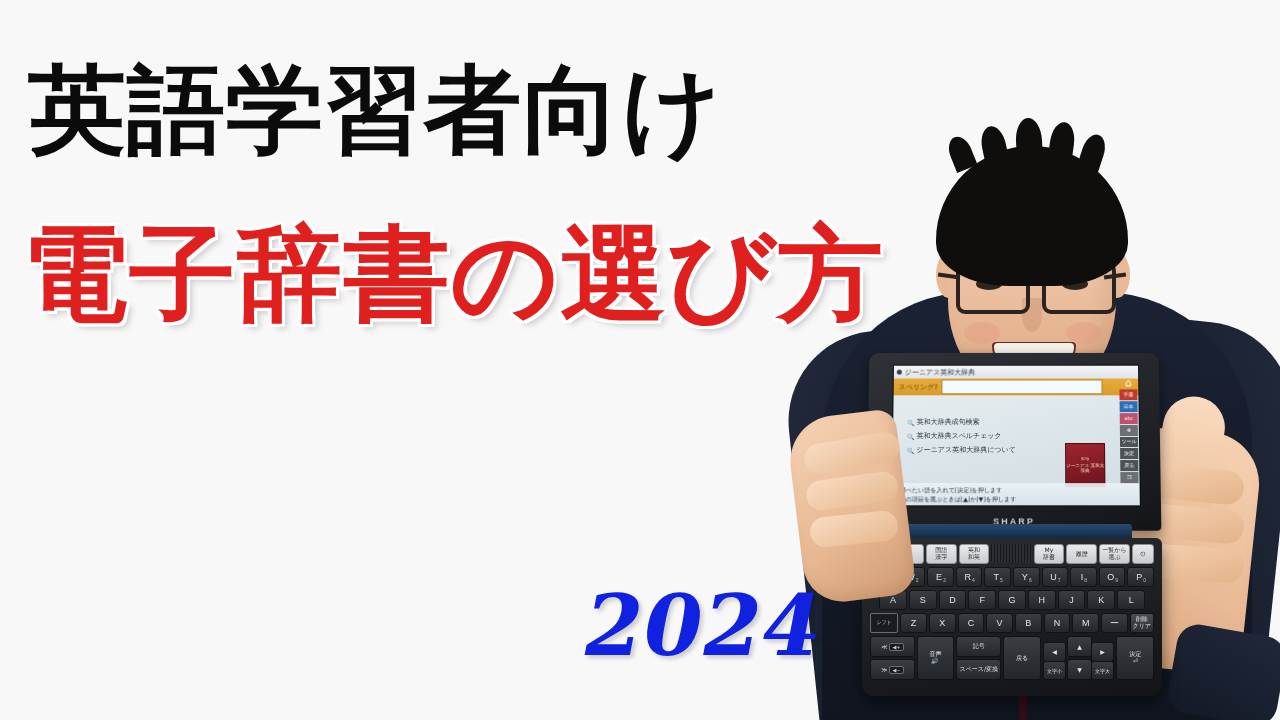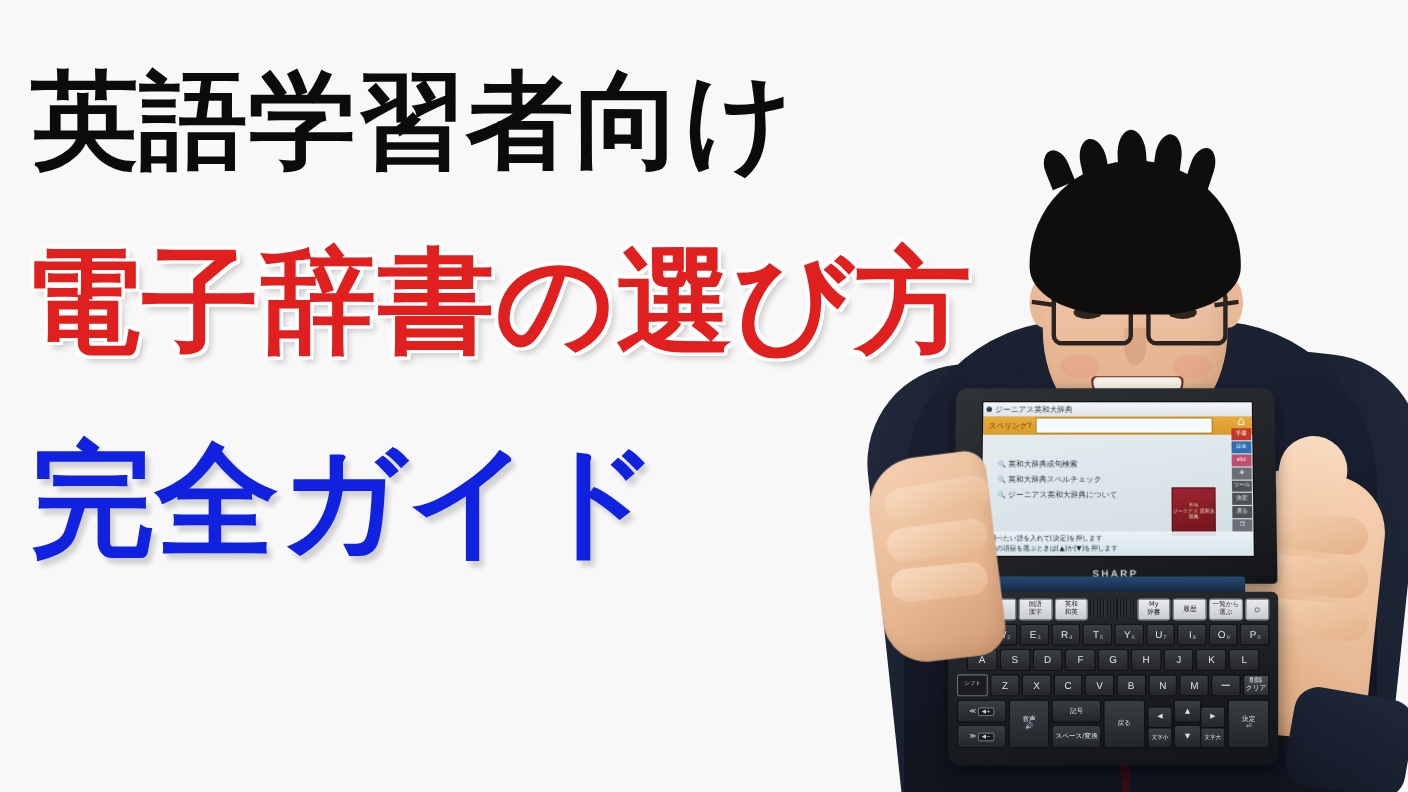--- a/index.html
+++ b/index.html
@@ -506,15 +506,15 @@
         </div>
         <div class="bigkey" style="white-space:pre-line;flex:.8">決定
 ⏎</div>
       </div>
 
     </div>
   </div>
 
   <div class="title-line" id="line1">英語学習者向け</div>
   <div class="title-line" id="line2">電子辞書の選び方</div>
-  <div class="title-line" id="line3">完全ガイド</div>
+  <div class="title-line" id="year">2024</div>
 
 </div>
 
 </body></html>

